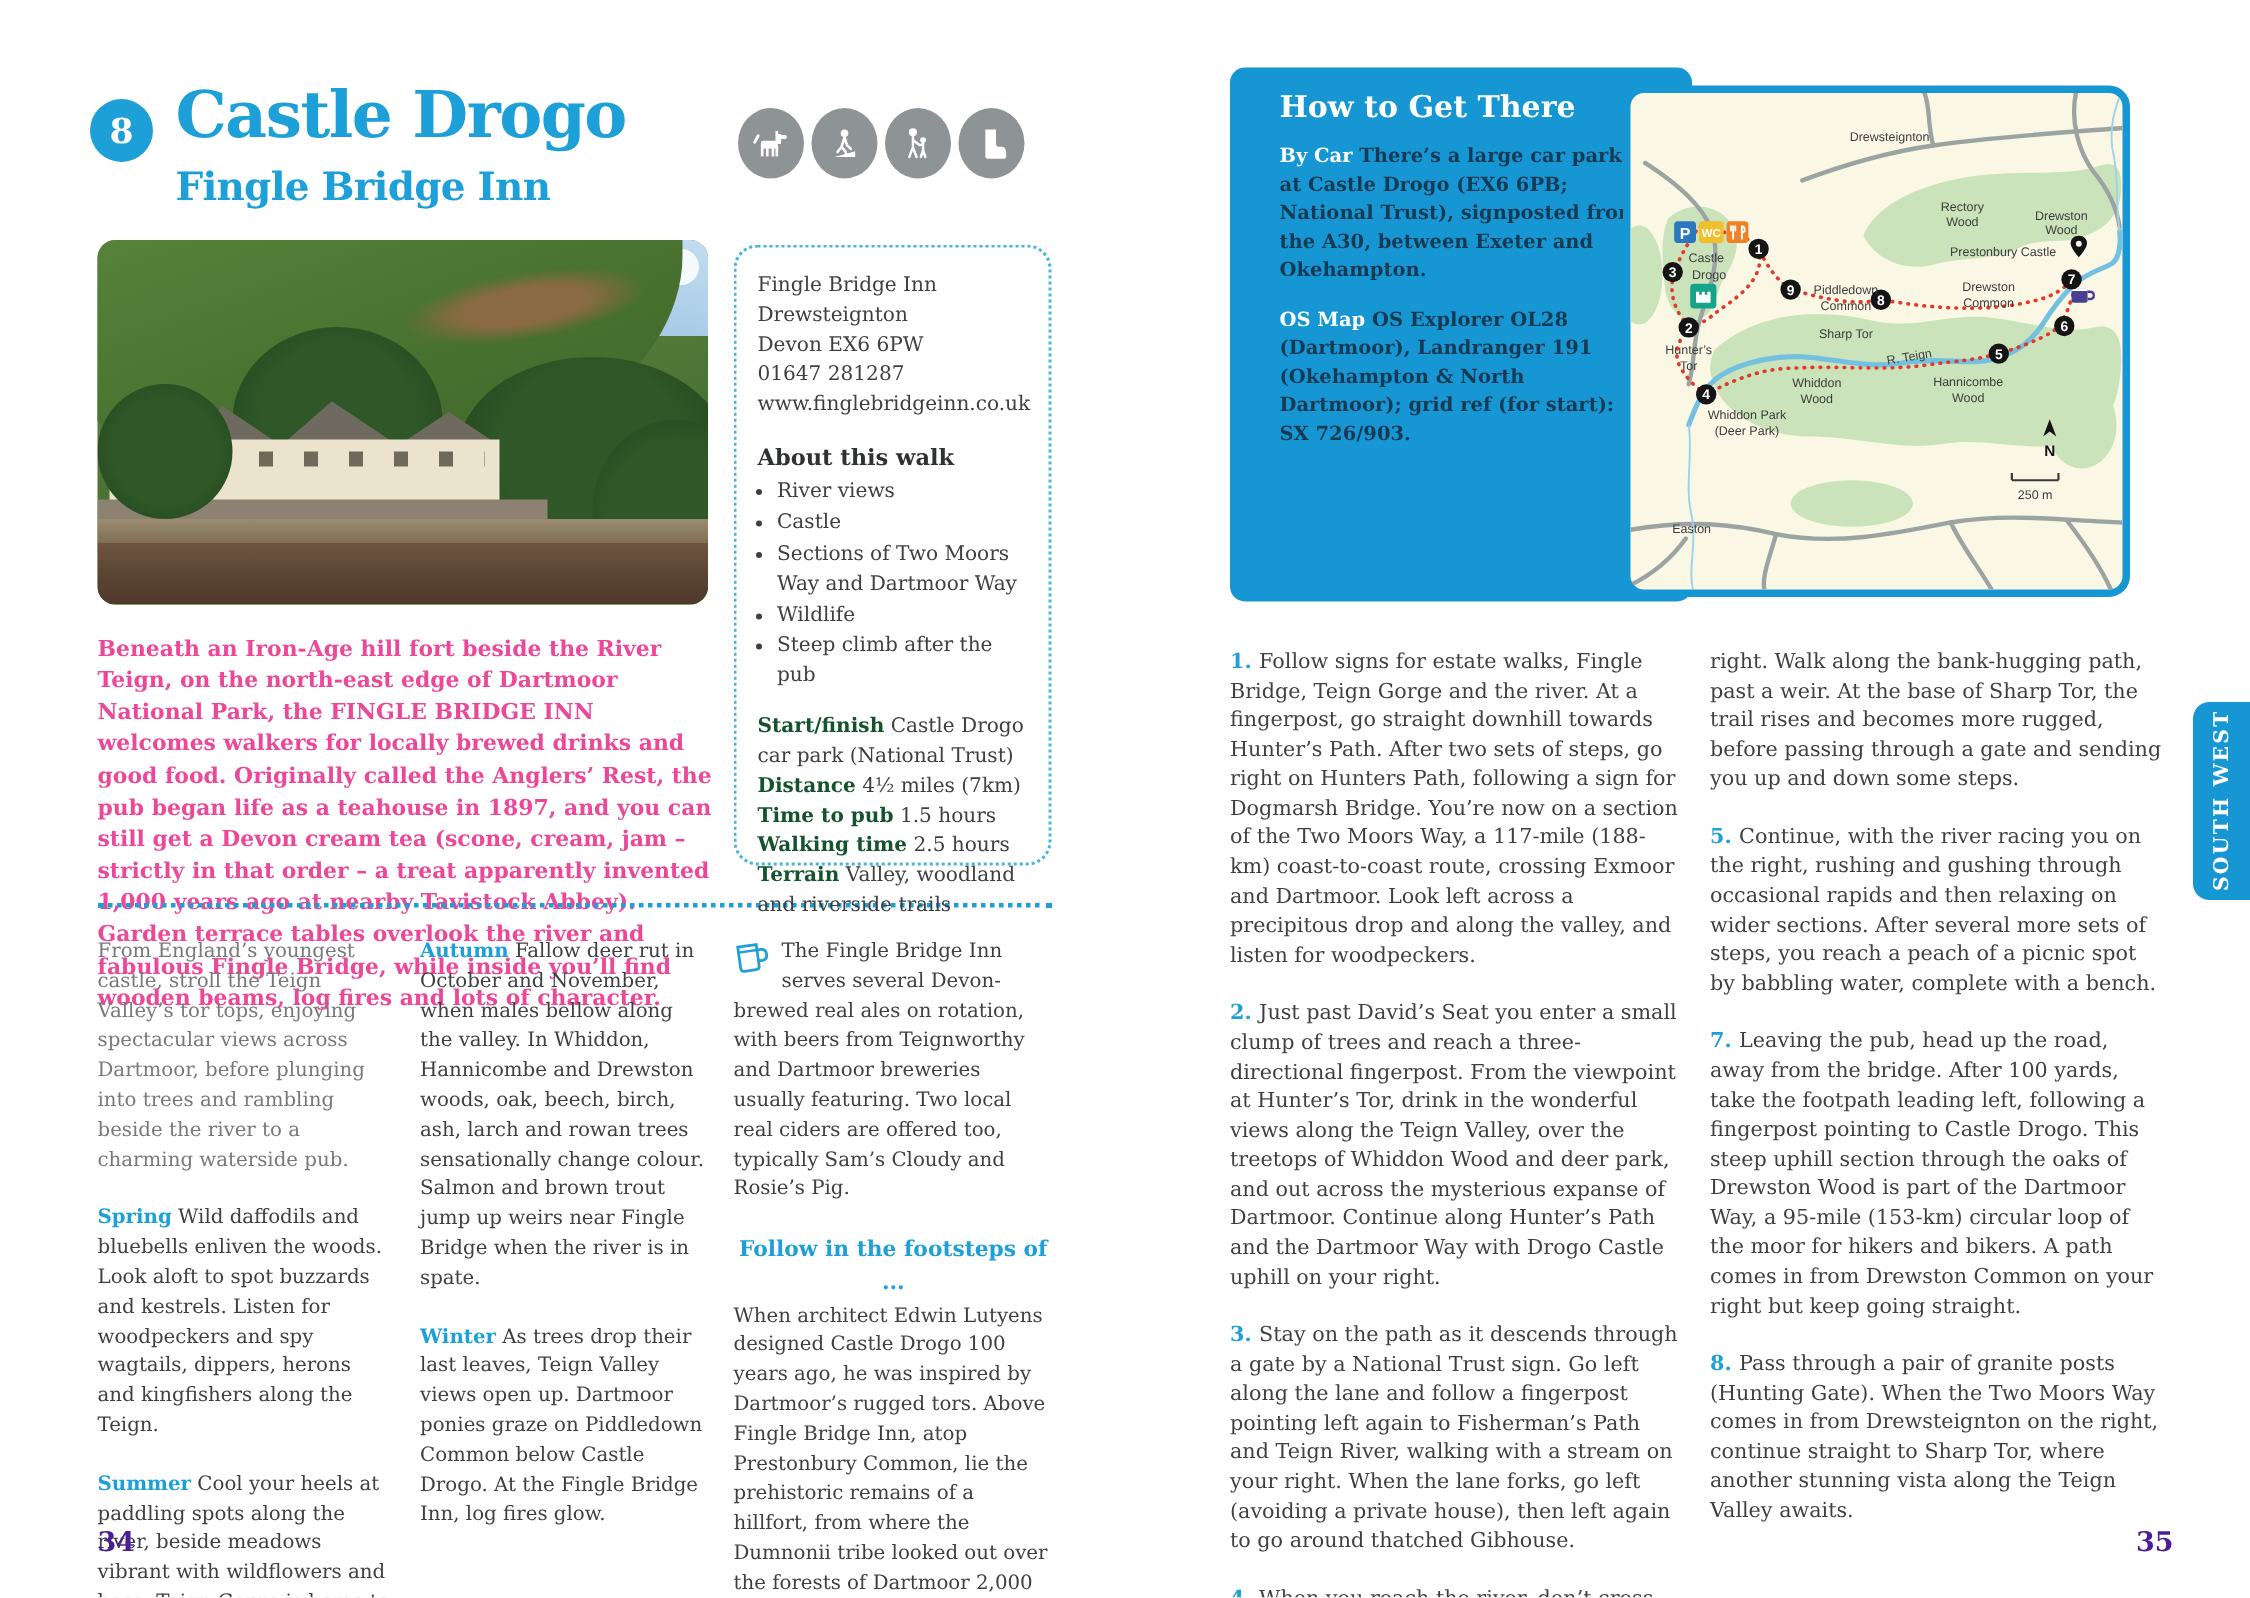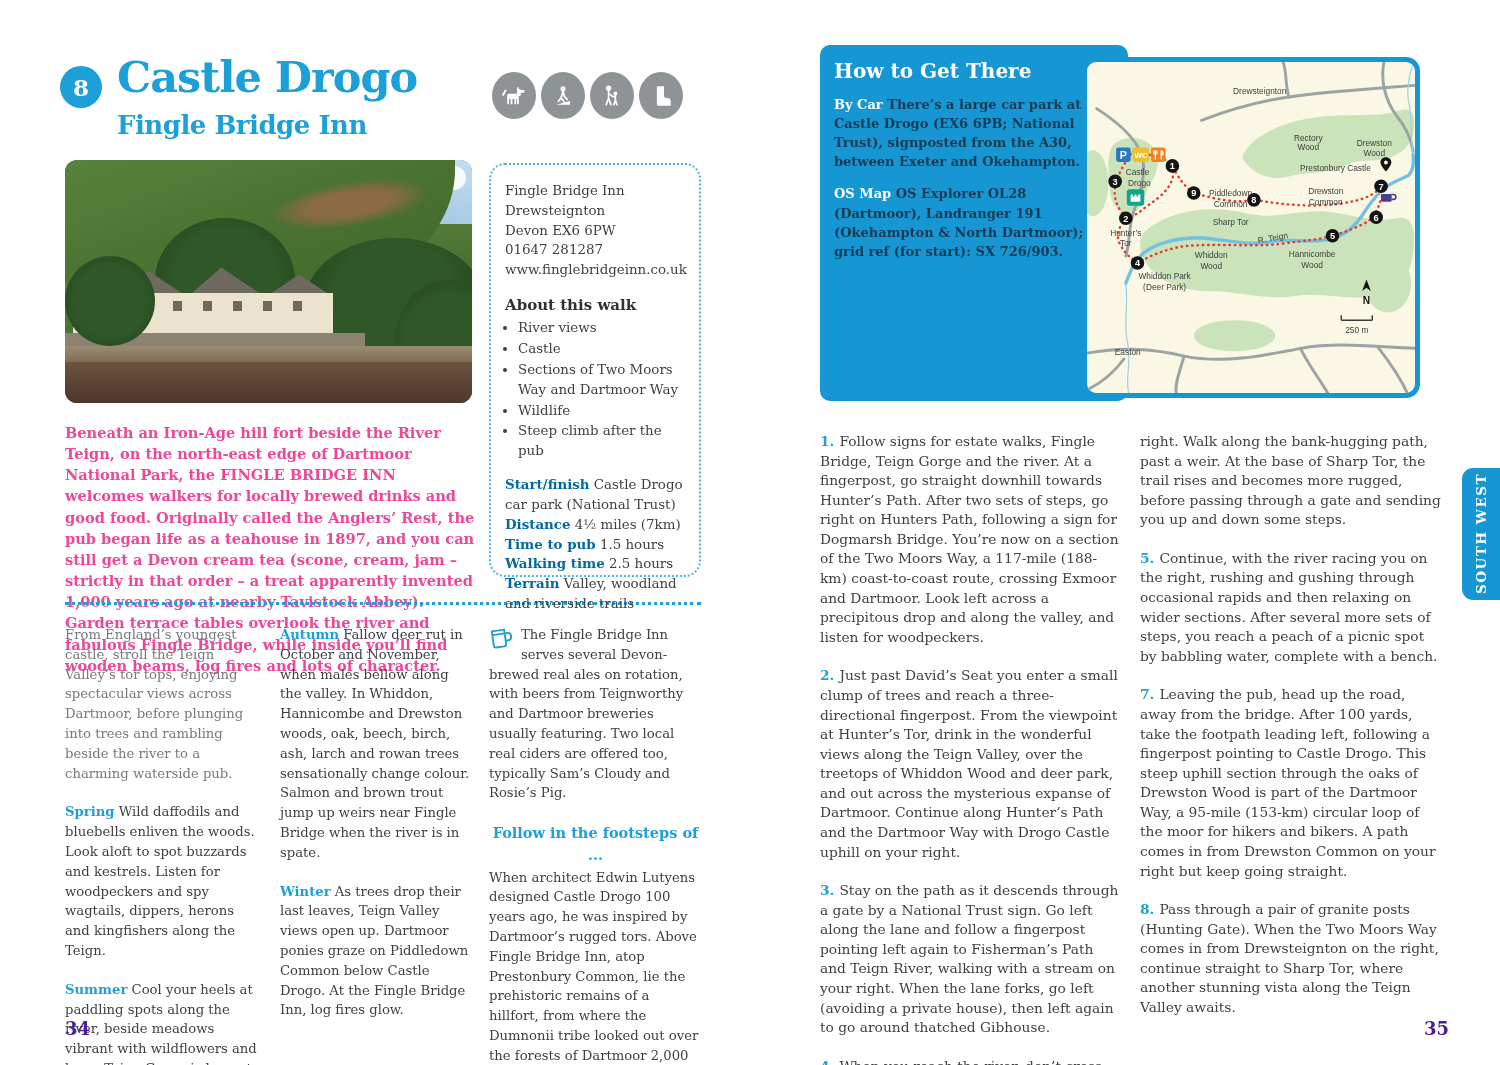--- a/index.html
+++ b/index.html
@@ -48,38 +48,38 @@
          line-height:1.45;font-weight:bold;color:#ec4899;}
   .divider{position:absolute;left:65px;top:602px;width:636px;border-top:3px dotted #1d9fd8;}
 
   .info-box{position:absolute;left:489px;top:163px;width:212px;height:414px;box-sizing:border-box;
             border:2px dotted #45b4e0;border-radius:16px;padding:16px 14px;font-size:13.4px;line-height:1.48;}
   .info-box p{margin:0;}
   .info-box .about-h{margin:14px 0 2px 0;font-size:15px;font-weight:bold;color:#303133;}
   .info-box ul{margin:0;padding:0 0 0 13px;list-style:disc;}
   .info-box li{margin:0 0 1px 0;}
   .info-box .stats{margin-top:14px;}
-  .stat b{font-weight:bold;color:#0369a1;}
+  .stat b{font-weight:bold;color:#14532d;}
 
   .col{position:absolute;top:625px;font-size:13.2px;line-height:1.5;}
   .col p{margin:0 0 19px 0;}
   .col1{left:65px;width:195px;}
   .col2{left:280px;width:193px;}
   .col3{left:489px;width:213px;}
   .overview{color:#77787a;}
   .season-label,.blue-h{color:#1d9fd8;font-weight:bold;}
   .blue-h{font-size:14.5px;margin:0 0 2px 0;text-align:center;}
   .mug{float:left;margin:1px 7px 0 0;}
   .pagenum{position:absolute;font-size:18px;font-weight:bold;color:#4c1d95;}
   .pn-left{left:65px;top:1018px;}
   .pn-right{left:1424px;top:1018px;}
 
   
   .howto{position:absolute;left:820px;top:45px;width:308px;height:356px;box-sizing:border-box;
-         background:#1697d3;border-radius:10px;padding:14px 14px;color:#173a54;}
+         background:#1697d3;border-radius:10px;padding:14px 33px;color:#173a54;}
   .howto h3{margin:0 0 12px 0;color:#ffffff;font-size:20px;}
   .howto p{margin:0 0 13px 0;font-size:13px;line-height:1.47;font-weight:bold;}
   .wlabel{color:#ffffff;font-weight:bold;}
 
   .map-card{position:absolute;left:1082px;top:57px;width:338px;height:341px;box-sizing:border-box;
             border:5px solid #1697d3;border-radius:14px;background:#faf7e4;overflow:hidden;}
   .map-card svg{display:block;}
   .maplabel{font-family:"Liberation Sans","DejaVu Sans",sans-serif;font-size:8.6px;fill:#3d3d3d;}
   .wpnum{font-family:"Liberation Sans","DejaVu Sans",sans-serif;font-size:9.5px;font-weight:bold;fill:#ffffff;}
 

